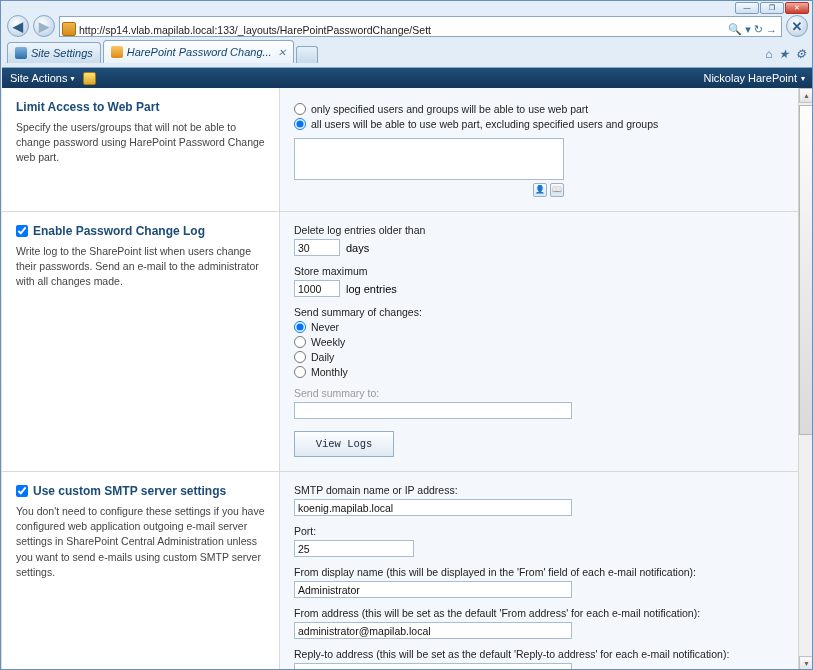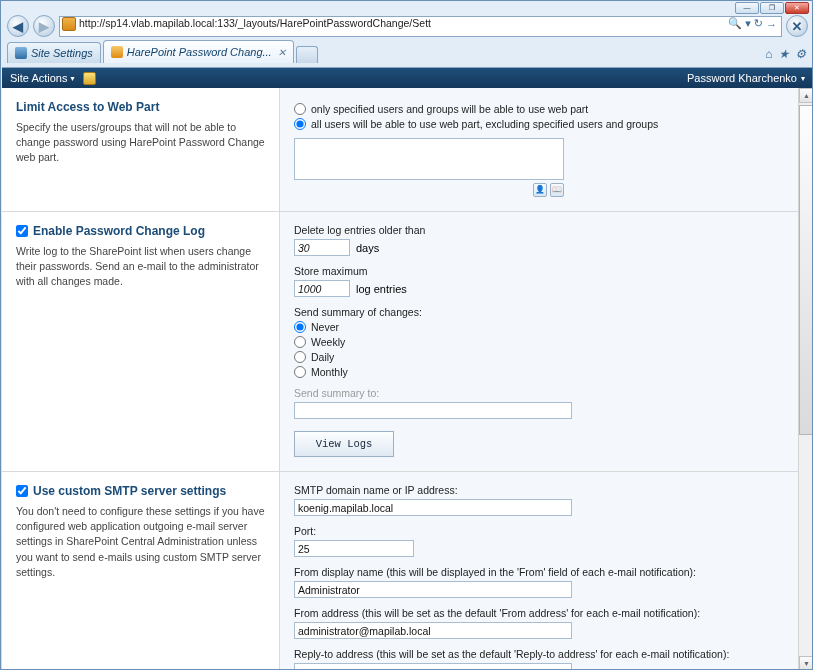--- a/index.html
+++ b/index.html
@@ -45,21 +45,21 @@
     width:22px; height:22px; border-radius:50%;
     background: radial-gradient(circle at 40% 35%, #fdfefe, #c7d9ea 70%, #9ab6d1);
     border:1px solid #8aa8c5;
     color:#2c5b86; font-size:13px; font-weight:bold;
     display:flex; align-items:center; justify-content:center;
   }
   .navbtn.disabled { color:#9bb1c6; }
   .addressbar {
     flex:1; height:21px;
     background:#fff; border:1px solid #8aa8c5;
-    display:flex; align-items:flex-start; padding:0 2px;
+    display:flex; align-items:flex-end; padding:0 2px;
     overflow:hidden;
   }
   .addr-ico {
     width:14px;height:14px;margin-right:3px;flex:0 0 auto;
     background:linear-gradient(#f0b34a,#d98b18);
     border:1px solid #a96f12; border-radius:2px;
   }
   .addr-text {
     flex:1; white-space:nowrap; overflow:hidden;
     font-size:10.5px; color:#222;
@@ -203,21 +203,21 @@
     background:linear-gradient(#f7fbff,#d9e7f4);
     font-size:8px; color:#2b5c86; text-align:center; line-height:12px;
   }
   .fld-label { font-size:10.5px; color:#222; margin:9px 0 3px 0; }
   .fld-label.first { margin-top:0; }
   input[type=text] {
     border:1px solid #a9bdd2; height:17px;
     font-family:"Liberation Sans", sans-serif; font-size:10.5px;
     padding:1px 3px; background:#fff; color:#111;
   }
-  .in-num { width:56px;font-style:italic; }
+  .in-num { width:46px; }
   .in-wide { width:278px; }
   .in-mid { width:120px; }
   .inline { display:flex; align-items:center; gap:6px; }
   .muted { color:#9a9a9a; }
   .btn {
     border:1px solid #9bb0c6;
     background:linear-gradient(#fdfefe,#dfe9f3);
     font-family:Liberation Mono, monospace;
     font-size:10.5px; color:#16273a;
     padding:2px 10px; height:26px;
@@ -276,21 +276,21 @@
 
     <div class="ribbon">
       <div class="ribbon-left">
         <div class="siteactions">
           <span>Site Actions</span>
           <span class="caret-down">▾</span>
         </div>
         <div class="nav-ico"></div>
       </div>
       <div class="ribbon-right">
-        <span>Password Kharchenko</span>
+        <span>Nickolay HarePoint</span>
         <span class="caret-down">▾</span>
       </div>
     </div>
 
     <div class="content-wrap">
       <div class="content">
 
         <div class="section">
           <div class="section-left">
             <div class="sec-title">

